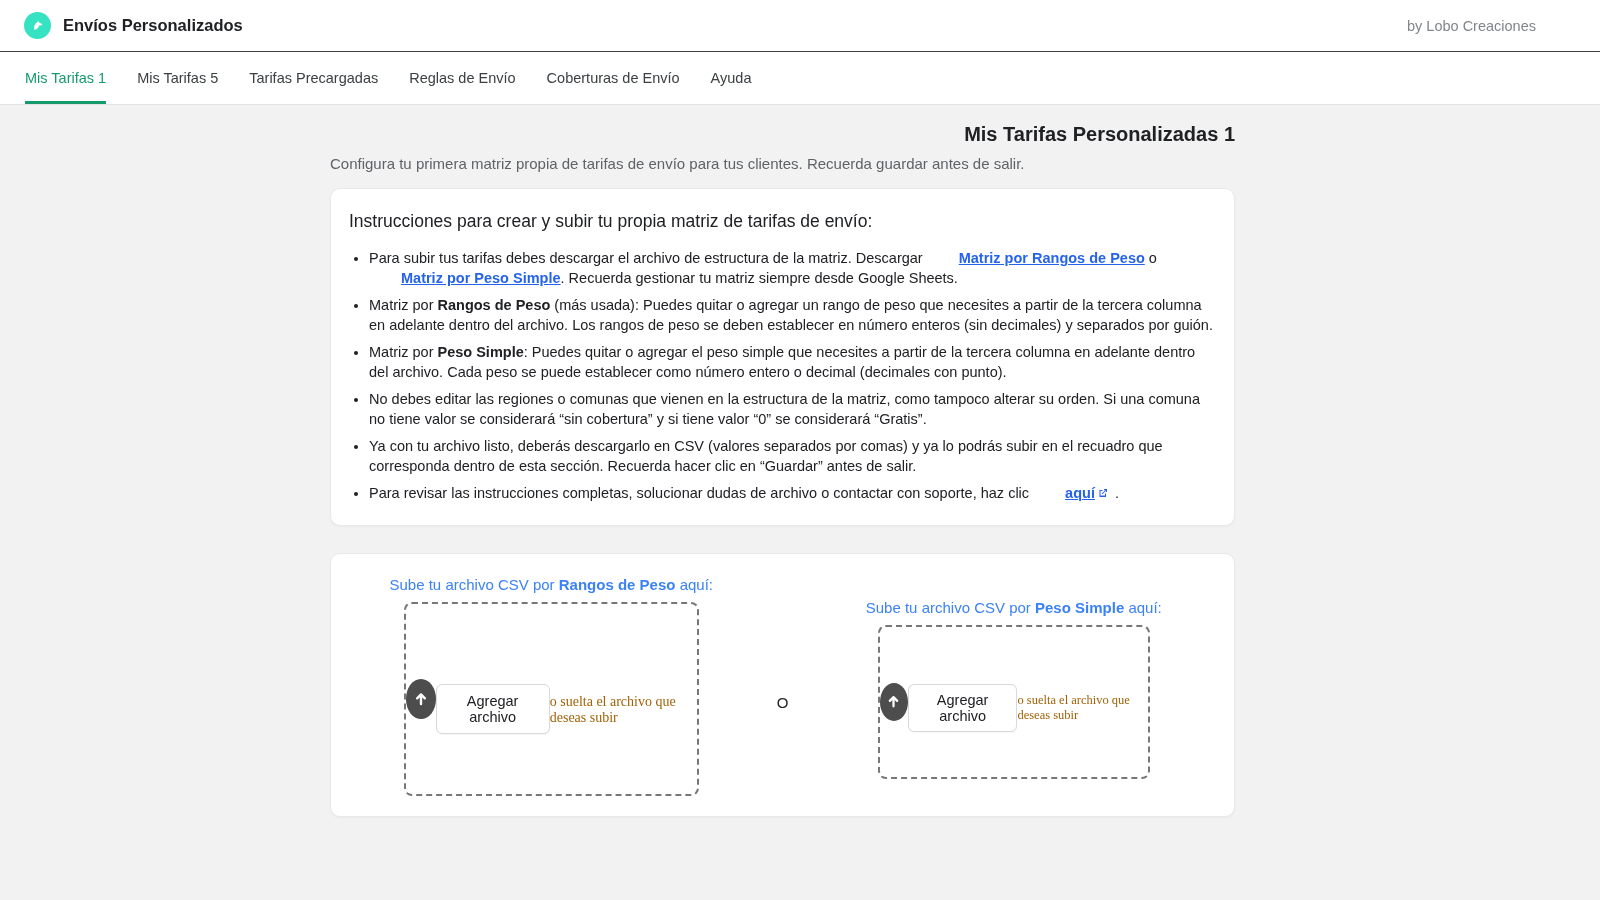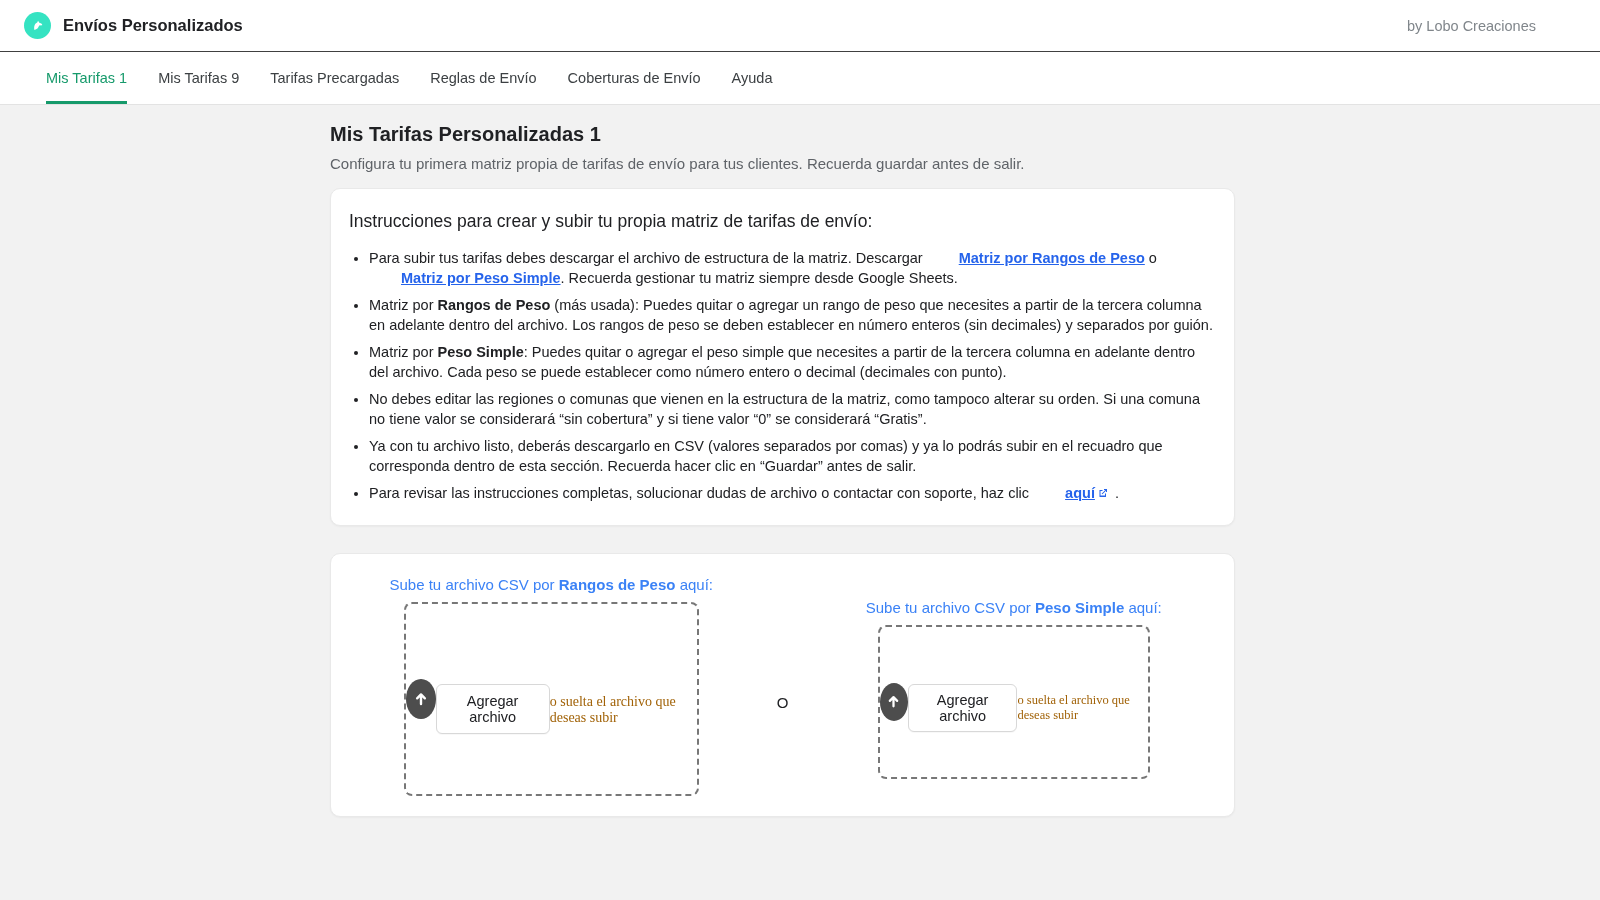--- a/index.html
+++ b/index.html
@@ -33,21 +33,21 @@
     color: #80868b;
     font-size: 14.5px;
     font-weight: 400;
   }
   
   .tabbar {
     background: #ffffff;
     border-bottom: 1px solid #e3e3e3;
     display: flex;
     align-items: stretch;
-    padding-left: 46px;
+    padding-left: 25px;
     height: 53px;
   }
   .tab {
     display: flex; align-items: center;
     margin-right: 31px;
     font-size: 14.5px;
     color: #3c4043;
     cursor: pointer;
     border-bottom: 3px solid transparent;
     padding-top: 3px;
@@ -55,21 +55,21 @@
   .tab.active {
     color: #169a6b;
     border-bottom-color: #169a6b;
   }
   
   .page-content {
     width: 905px;
     margin-left: 330px;
     padding-top: 18px;
   }
-  .page-title { font-size: 20px; font-weight: 700; color: #202124; }
+  .page-title { font-size: 20px; font-weight: 700; color: #202124; text-align: right; }
   .page-subtitle { font-size: 15px; color: #5f6368; margin-top: 9px; font-weight: 400; }
   .card {
     background: #ffffff;
     border: 1px solid #e9e9e9;
     border-radius: 10px;
     box-shadow: 0 1px 2px rgba(0,0,0,0.04);
   }
   .instructions-card { margin-top: 16px; padding: 22px 18px 20px 18px; }
   .instructions-heading { font-size: 17.5px; font-weight: 400; color: #202124; }
   .instructions-list { margin: 17px 0 0 20px; }
@@ -155,21 +155,21 @@
     <svg width="17" height="17" viewBox="0 0 24 24" aria-hidden="true">
       <path fill="#ffffff" d="M7.6 18.2c-1.1-4.6.7-9 4-10.3l1.2-2.6 1.8 2.9c2.7.4 4.6 2.4 4 3.6l-4.3.2c-.8 3.2-3.2 5.6-6.7 6.2z"></path>
     </svg>
   </span>
   <span class="app-title">Envíos Personalizados</span>
   <span class="byline">by Lobo Creaciones</span>
 </header>
 
 <nav class="tabbar">
   <div class="tab active">Mis Tarifas 1</div>
-  <div class="tab">Mis Tarifas 9</div>
+  <div class="tab">Mis Tarifas 5</div>
   <div class="tab">Tarifas Precargadas</div>
   <div class="tab">Reglas de Envío</div>
   <div class="tab">Coberturas de Envío</div>
   <div class="tab">Ayuda</div>
 </nav>
 
 <main class="page-content">
 
   <h1 class="page-title">Mis Tarifas Personalizadas 1</h1>
   <p class="page-subtitle">Configura tu primera matriz propia de tarifas de envío para tus clientes. Recuerda guardar antes de salir.</p>

